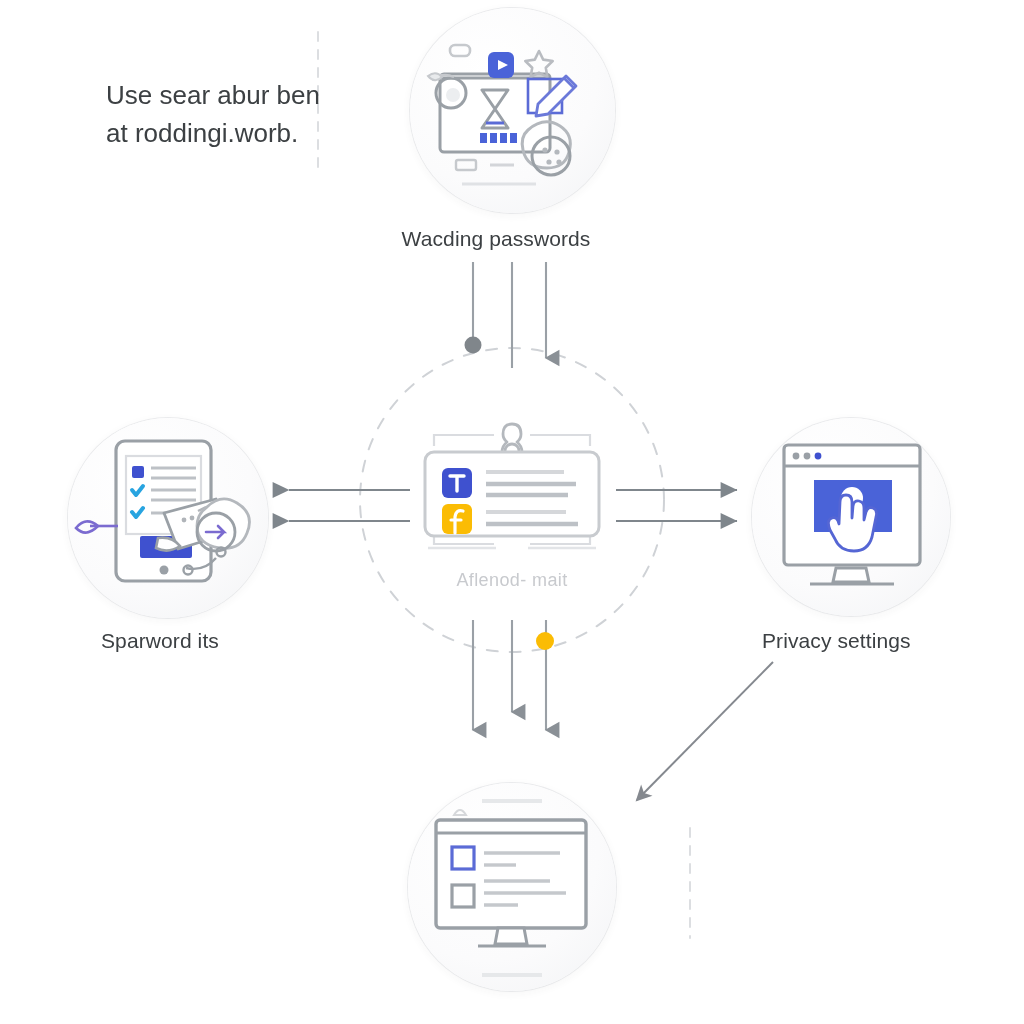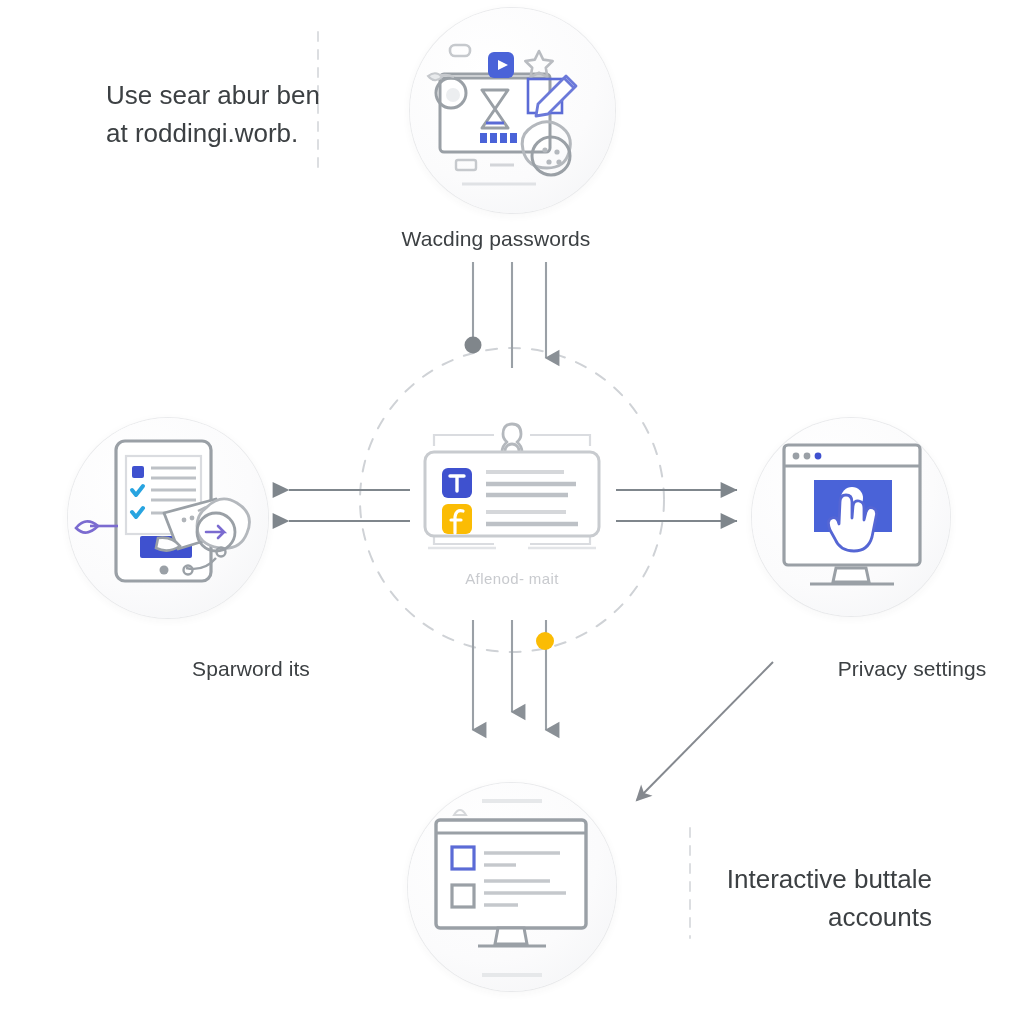--- a/index.html
+++ b/index.html
@@ -36,30 +36,30 @@
   }
   .label {
     position: absolute;
     font-size: 21px;
     color: #3c4043;
     letter-spacing: 0.1px;
     line-height: 1.42;
     white-space: pre-line;
   }
   .label.center { text-align: center; }
-  .label.left   { text-align: center; margin-top: 28px; }
+  .label.left   { text-align: left; }
   .note {
     position: absolute;
     font-size: 26px;
     line-height: 1.48;
     color: #3c4043;
   }
   .caption-mid {
     position: absolute;
-    font-size: 15px;
+    font-size: 18px;
     color: #c8cace;
     letter-spacing: 0.4px;
     text-align: center;
     width: 260px;
   }
 </style>
 </head>
 <body>
 
 <div class="stage">
@@ -242,16 +242,14 @@
       <line x1="88" y1="105" x2="170" y2="105" stroke="#bdc1c6" stroke-width="4.4"></line>
       <line x1="88" y1="122" x2="168" y2="122" stroke="#d5d7da" stroke-width="4"></line>
       <line x1="88" y1="134" x2="180" y2="134" stroke="#bdc1c6" stroke-width="4.4"></line>
     </svg>
   </div>
   <div class="caption-mid" style="left:382px; top:570px;">Aflenod‑ mait</div>
 
   <div class="note" style="left:106px; top:76px; width:220px; white-space:pre-line;">Use sear abur ben
 at roddingi.worb.</div>
 
-  <div class="note right" style="left:714px; top:860px; width:218px; text-align:right; white-space:pre-line;">Interactive buttale
-accounts</div>
 
 </div>
 
 </body></html>

